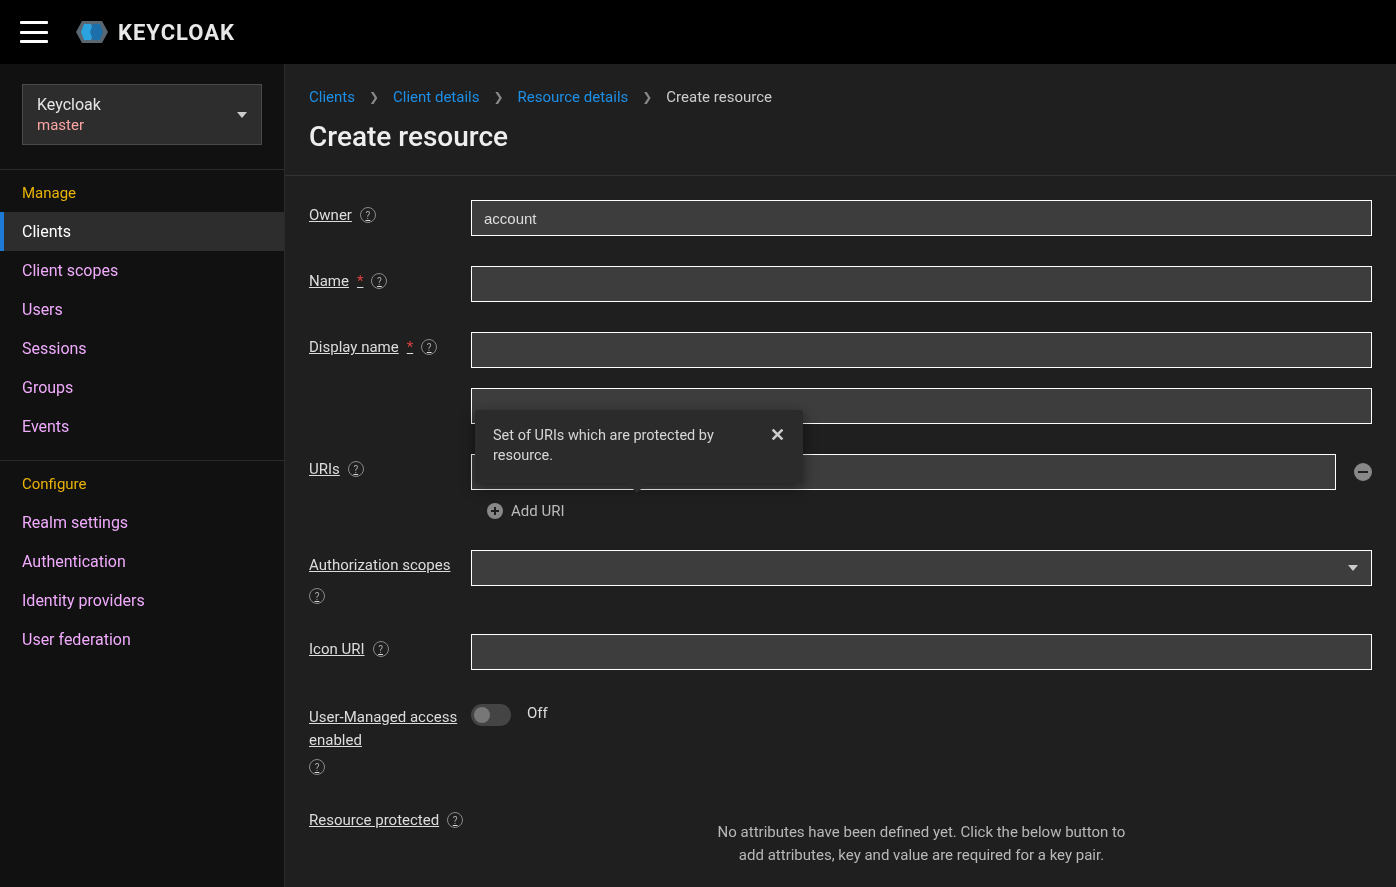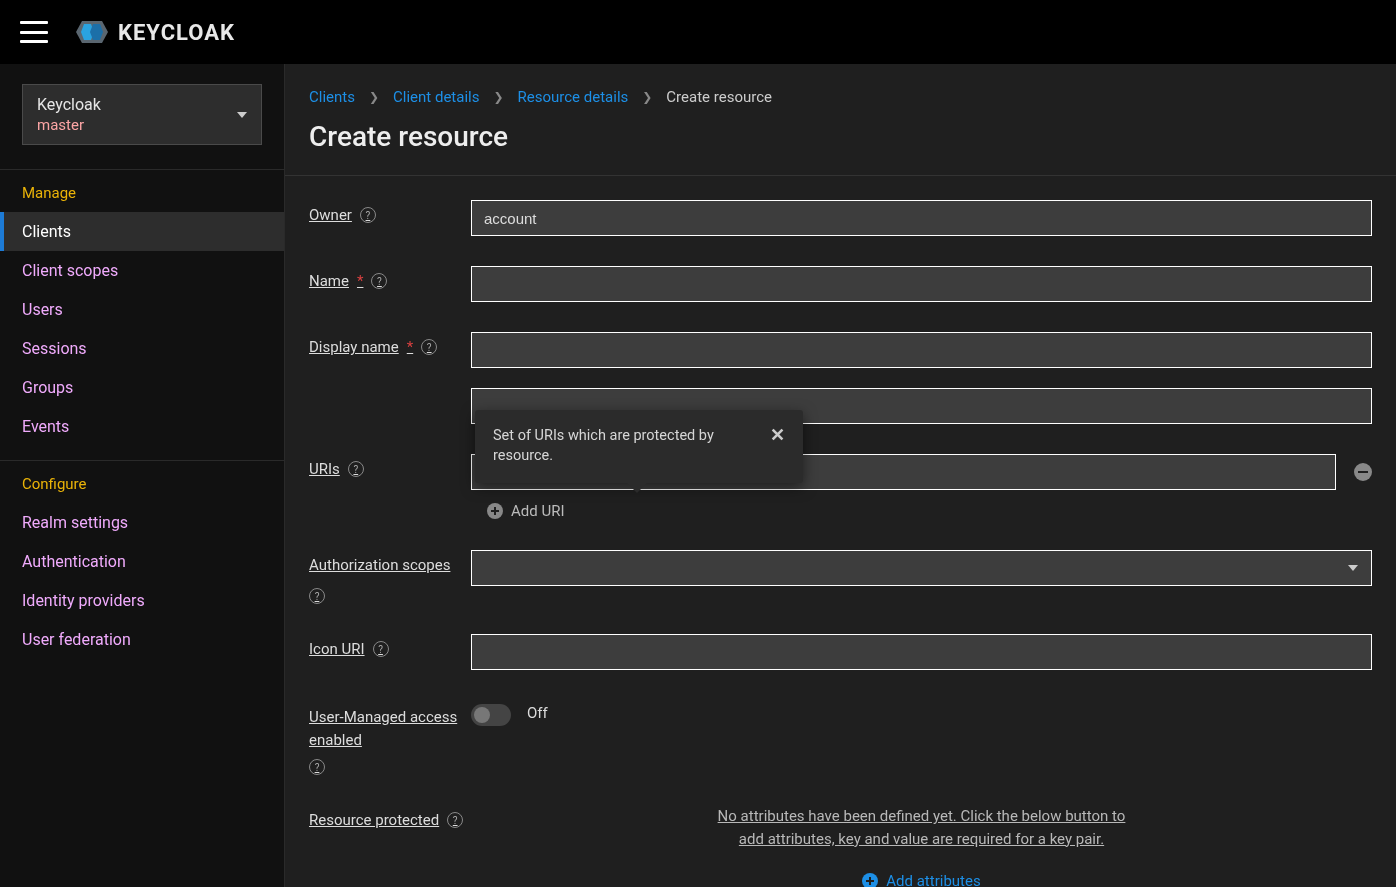--- a/index.html
+++ b/index.html
@@ -158,21 +158,21 @@
     width:40px; height:22px; background:#444; border-radius:11px; position:relative; cursor:pointer;
   }
   .toggle::after {
     content:""; position:absolute; left:3px; top:3px; width:16px;height:16px;
     background:#777; border-radius:50%;
   }
   .toggle-label { font-size:15px; color:#ddd; }
 
   .empty-state {
     text-align:center; color:#b8b8b8; font-size:15px; line-height:1.5;
-    max-width: 420px; margin: 0 auto; text-decoration: underline;
+    max-width: 420px; margin: 16px auto;
   }
 
   
   .tooltip {
     position:absolute;
     left: 190px; top: 346px;
     width: 328px;
     background: #2b2b2b;
     color:#d6d6d6;
     padding: 16px 18px;

